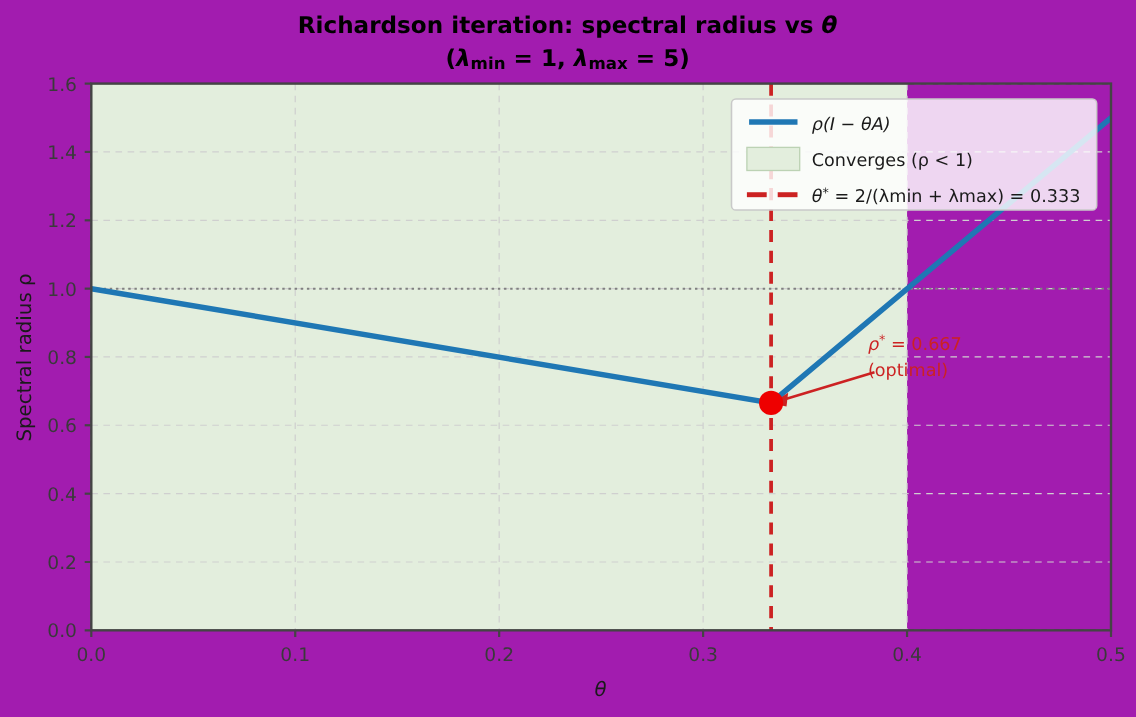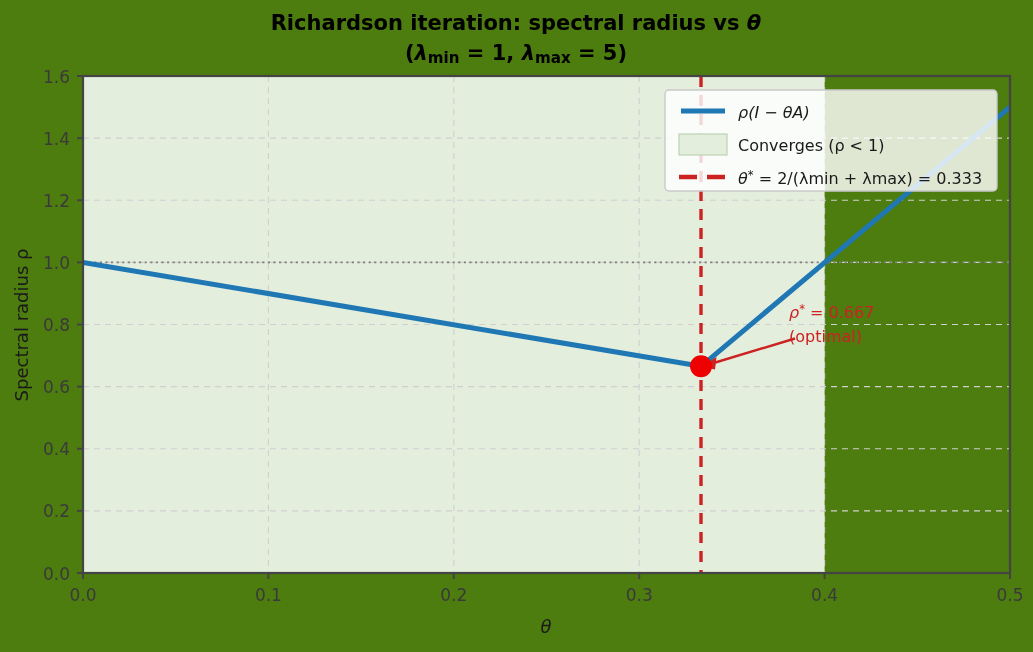--- a/index.html
+++ b/index.html
@@ -7,21 +7,21 @@
     background: #ffffff;
   }
   body {
     width: 1033px; height: 652px;
     font-family: "DejaVu Sans", sans-serif;
     overflow: hidden;
   }
   #figure {
     position: relative;
     width: 1033px; height: 652px;
-    background: #4d7c0f;
+    background: #a21caf;
   }
   svg { display: block; }
   .title-main {
     font-family: "DejaVu Sans", sans-serif;
     font-size: 21px;
     font-weight: bold;
     fill: #000000;
   }
   .title-sub {
     font-family: "DejaVu Sans", sans-serif;

